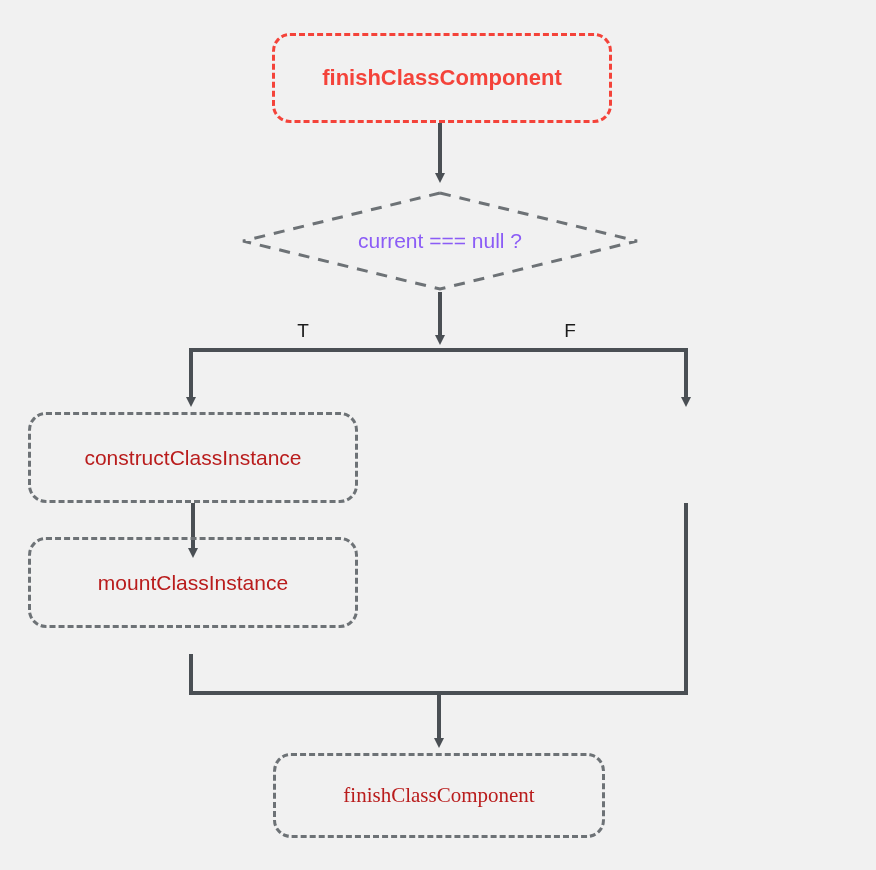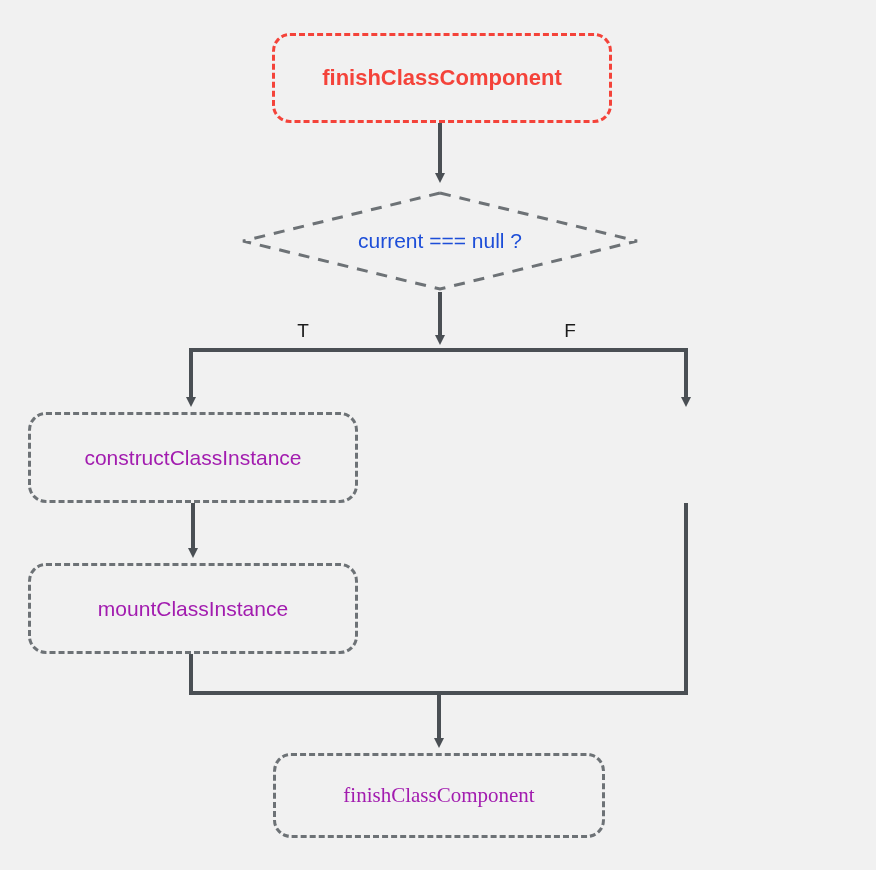--- a/index.html
+++ b/index.html
@@ -30,40 +30,40 @@
     box-sizing: border-box;
     display: flex;
     align-items: center;
     justify-content: center;
     text-align: center;
     border-radius: 18px;
     background: transparent;
   }
   .node-default {
     border: 3px dashed #6d7276;
-    color: #a21caf;
+    color: #b91c1c;
     font-size: 21px;
     font-weight: 400;
   }
   .node-highlight {
     border: 3px dashed #f4433a;
     color: #f4433a;
     font-size: 22px;
     font-weight: bold;
   }
   .node-label {
     pointer-events: none;
     line-height: 1.2;
   }
   .decision {
     position: absolute;
     display: flex;
     align-items: center;
     justify-content: center;
-    color: #1d4ed8;
+    color: #8b5cf6;
     font-size: 21px;
   }
   .decision-text {
     position: relative;
     z-index: 2;
   }
   .decision-shape {
     position: absolute;
     left: 0;
     top: 0;
@@ -135,21 +135,21 @@
 
   <div class="branch-label" style="left:283px; top:320px; width:40px;">T</div>
 
   <div class="branch-label" style="left:550px; top:320px; width:40px;">F</div>
 
   <div class="node node-default" style="left:28px; top:412px; width:330px; height:91px;">
     <span class="node-label">constructClassInstance</span>
   </div>
 
 
-  <div class="node node-default" style="left:28px; top:563px; width:330px; height:91px;">
+  <div class="node node-default" style="left:28px; top:537px; width:330px; height:91px;">
     <span class="node-label">mountClassInstance</span>
   </div>
 
   <div class="node node-default" style="left:273px; top:753px; width:332px; height:85px;font-family:Liberation Serif, serif;">
     <span class="node-label">finishClassComponent</span>
   </div>
 
 </div>
 
 </body></html>

